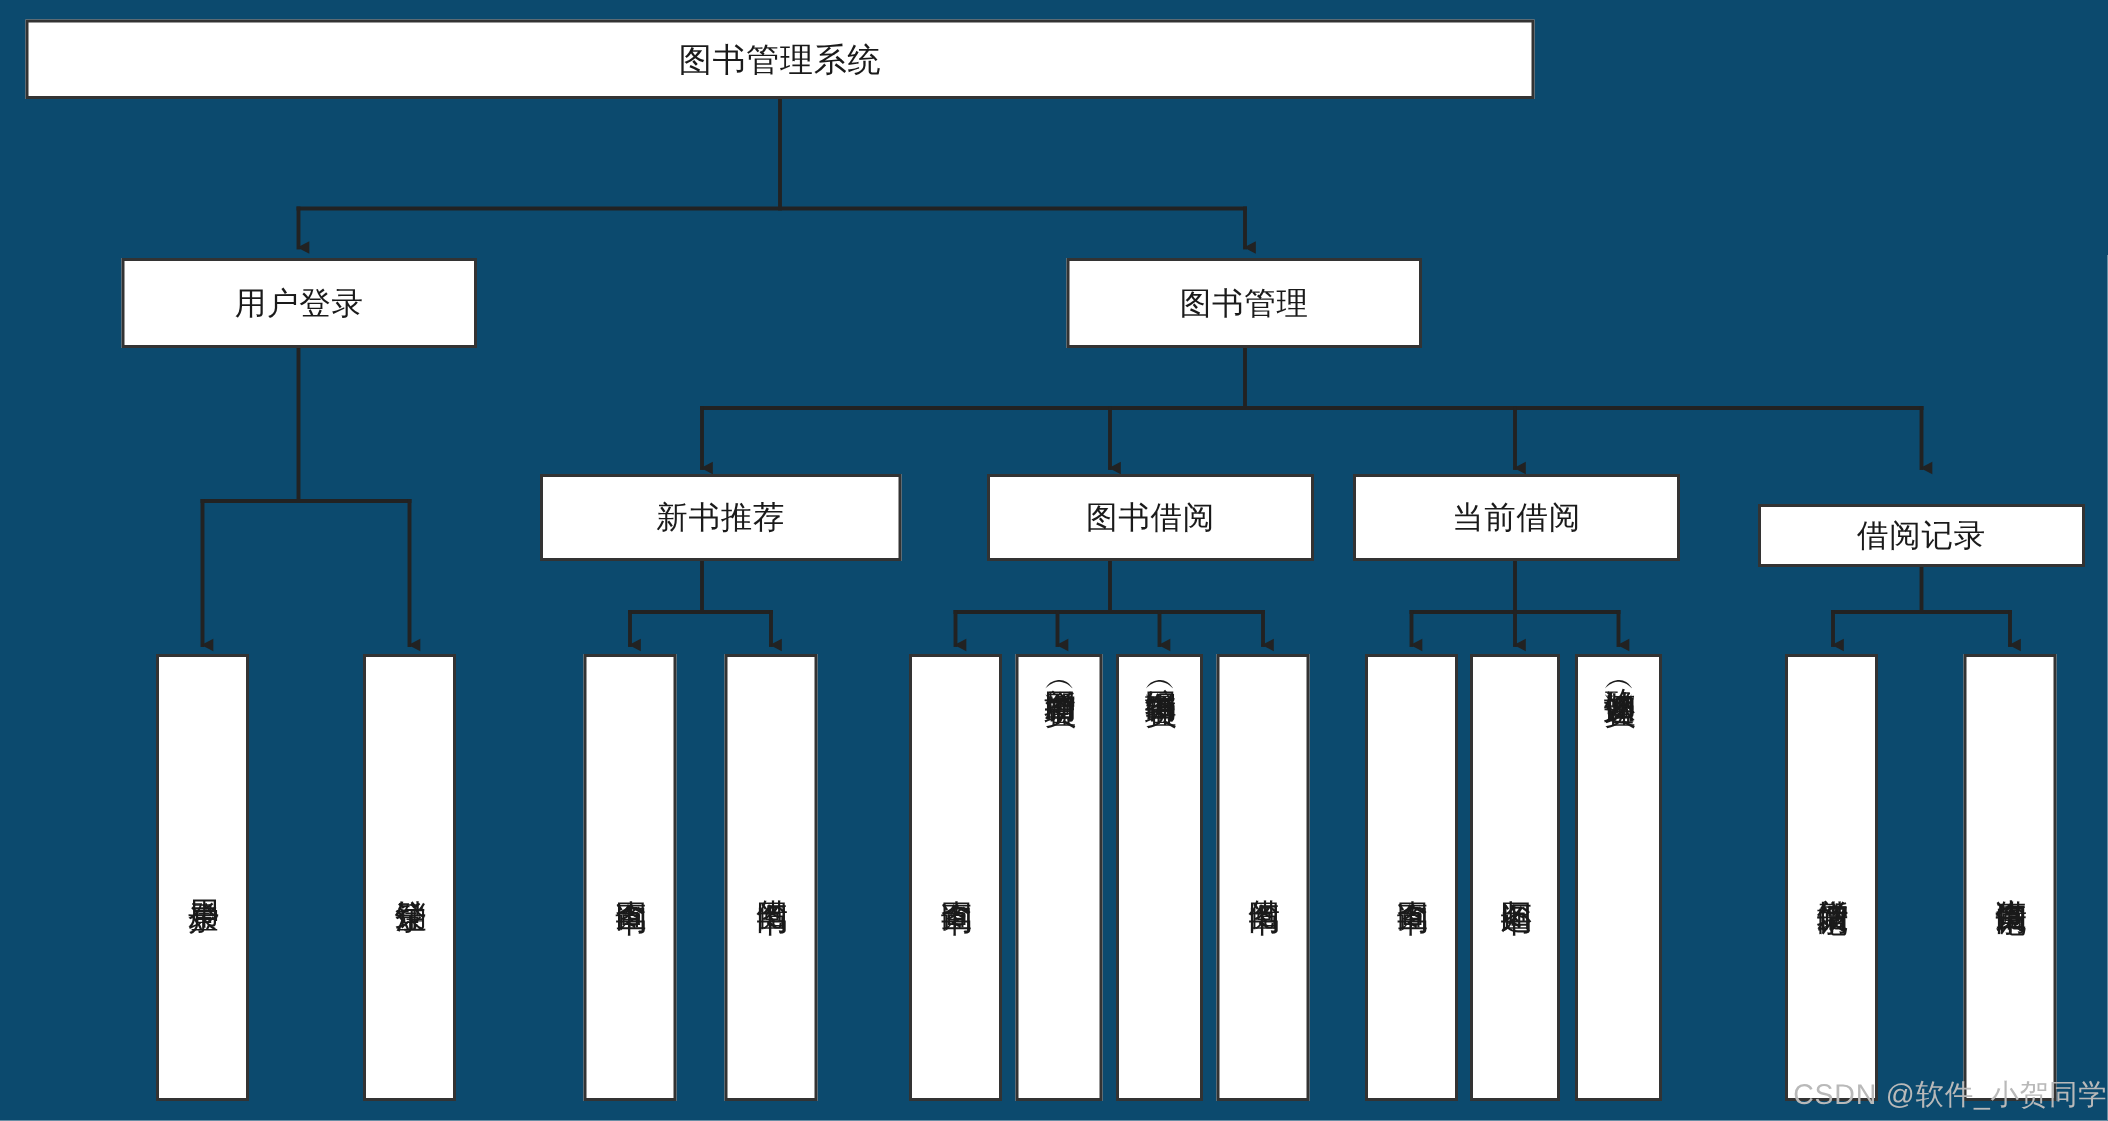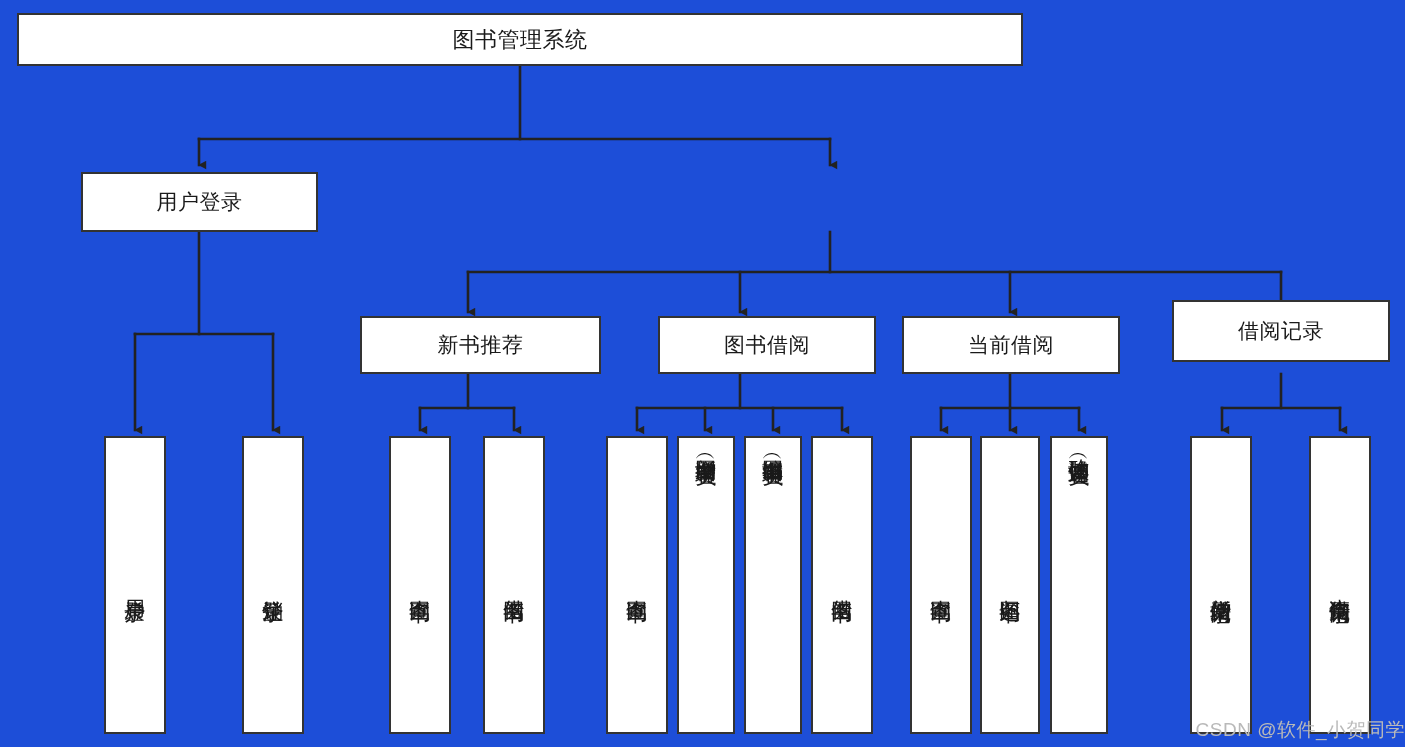--- a/index.html
+++ b/index.html
@@ -11,21 +11,21 @@
     width: 1405px;
     height: 747px;
     font-family: "Liberation Sans", "DejaVu Sans", sans-serif;
     overflow: hidden;
     position: relative;
   }
   #diagram-root {
     position: relative;
     width: 1405px;
     height: 747px;
-    background: #1d4ed8;
+    background: #0c4a6e;
   }
   svg.connectors {
     position: absolute;
     left: 0;
     top: 0;
     width: 1405px;
     height: 747px;
     pointer-events: none;
   }
   .node {
@@ -130,34 +130,37 @@
   </svg>
 
   <div class="node root horizontal" style="left:17px; top:13px; width:1006px; height:53px;">
     <span class="node-label">图书管理系统</span>
   </div>
 
   <div class="node horizontal" style="left:81px; top:172px; width:237px; height:60px;">
     <span class="node-label">用户登录</span>
   </div>
 
+  <div class="node horizontal" style="left:711px; top:172px; width:237px; height:60px;">
+    <span class="node-label">图书管理</span>
+  </div>
 
   <div class="node horizontal" style="left:360px; top:316px; width:241px; height:58px;">
     <span class="node-label">新书推荐</span>
   </div>
 
   <div class="node horizontal" style="left:658px; top:316px; width:218px; height:58px;">
     <span class="node-label">图书借阅</span>
   </div>
 
   <div class="node horizontal" style="left:902px; top:316px; width:218px; height:58px;">
     <span class="node-label">当前借阅</span>
   </div>
 
-  <div class="node horizontal" style="left:1172px; top:300px; width:218px; height:62px;">
+  <div class="node horizontal" style="left:1172px; top:336px; width:218px; height:42px;">
     <span class="node-label">借阅记录</span>
   </div>
 
   <div class="node vertical" style="left:104px; top:436px; width:62px; height:298px;">
     <span class="node-label">用户登录</span>
   </div>
 
   <div class="node vertical" style="left:242px; top:436px; width:62px; height:298px;">
     <span class="node-label">注销登录</span>
   </div>

